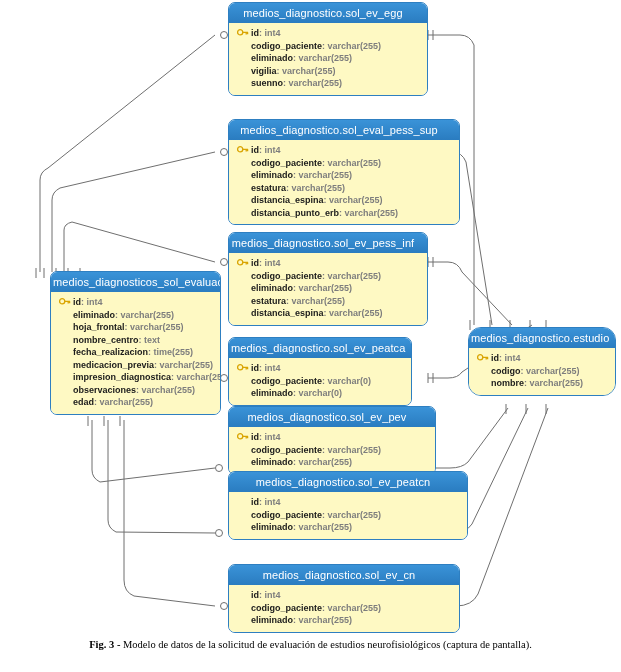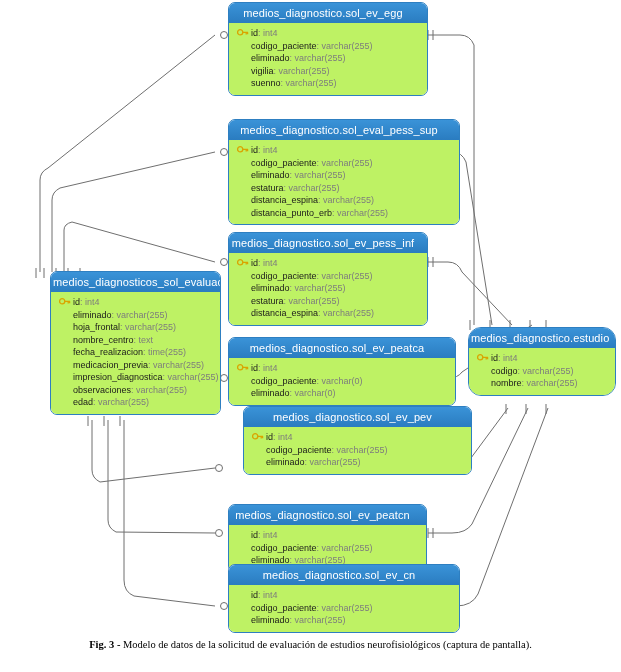--- a/index.html
+++ b/index.html
@@ -25,21 +25,22 @@
     background:linear-gradient(180deg,#3a93d8 0%,#2a7cc0 100%);
     color:#ffffff;
     font-size:11px;
     text-align:center;
     padding:4px 12px 4px 2px;
     letter-spacing:0.1px;
     white-space:nowrap;
   }
   .entity .fields{
     padding:4px 6px 5px 8px;
-    background:#bef264;
+    background:#fef9c3;
+    font-weight:bold;
   }
   .field{
     font-size:9px;
     color:#4a4a4a;
     line-height:12.5px;
     white-space:nowrap;
     padding-left:14px;
     position:relative;
   }
   .field .fname{color:#1b1b1b;}
@@ -165,55 +166,55 @@
         </span>
         <span class="fname">id</span><span class="ftype">: <span>int4</span></span>
       </div>
       <div class="field"><span class="fname">codigo_paciente</span><span class="ftype">: <span>varchar(255)</span></span></div>
       <div class="field"><span class="fname">eliminado</span><span class="ftype">: <span>varchar(255)</span></span></div>
       <div class="field"><span class="fname">estatura</span><span class="ftype">: <span>varchar(255)</span></span></div>
       <div class="field"><span class="fname">distancia_espina</span><span class="ftype">: <span>varchar(255)</span></span></div>
     </div>
   </div>
 
-  <div class="entity" style="left:228px;top:337px;width:228px;">
+  <div class="entity" style="left:228px;top:337px;width:184px;">
     <div class="title">medios_diagnostico.sol_ev_peatca</div>
     <div class="fields">
       <div class="field pk">
         <span class="key-icon">
           <svg width="12" height="10" viewBox="0 0 12 10">
               <circle cx="3.2" cy="4.3" r="2.6" fill="none" stroke="#d9a400" stroke-width="1.3"></circle>
               <path d="M5.6,4.3 L11,4.3 M9.2,4.3 L9.2,6.6 M10.6,4.3 L10.6,6.2" stroke="#d9a400" stroke-width="1.3" fill="none"></path>
             </svg>
         </span>
         <span class="fname">id</span><span class="ftype">: <span>int4</span></span>
       </div>
       <div class="field"><span class="fname">codigo_paciente</span><span class="ftype">: <span>varchar(0)</span></span></div>
       <div class="field"><span class="fname">eliminado</span><span class="ftype">: <span>varchar(0)</span></span></div>
     </div>
   </div>
 
-  <div class="entity" style="left:243px;top:406px;width:229px;">
+  <div class="entity" style="left:228px;top:406px;width:208px;">
     <div class="title">medios_diagnostico.sol_ev_pev</div>
     <div class="fields">
       <div class="field pk">
         <span class="key-icon">
           <svg width="12" height="10" viewBox="0 0 12 10">
               <circle cx="3.2" cy="4.3" r="2.6" fill="none" stroke="#d9a400" stroke-width="1.3"></circle>
               <path d="M5.6,4.3 L11,4.3 M9.2,4.3 L9.2,6.6 M10.6,4.3 L10.6,6.2" stroke="#d9a400" stroke-width="1.3" fill="none"></path>
             </svg>
         </span>
         <span class="fname">id</span><span class="ftype">: <span>int4</span></span>
       </div>
       <div class="field"><span class="fname">codigo_paciente</span><span class="ftype">: <span>varchar(255)</span></span></div>
       <div class="field"><span class="fname">eliminado</span><span class="ftype">: <span>varchar(255)</span></span></div>
     </div>
   </div>
 
-  <div class="entity" style="left:228px;top:504px;width:199px;">
+  <div class="entity" style="left:228px;top:471px;width:240px;">
     <div class="title">medios_diagnostico.sol_ev_peatcn</div>
     <div class="fields">
       <div class="field"><span class="fname">id</span><span class="ftype">: <span>int4</span></span></div>
       <div class="field"><span class="fname">codigo_paciente</span><span class="ftype">: <span>varchar(255)</span></span></div>
       <div class="field"><span class="fname">eliminado</span><span class="ftype">: <span>varchar(255)</span></span></div>
     </div>
   </div>
 
   <div class="entity" style="left:228px;top:564px;width:232px;">
     <div class="title">medios_diagnostico.sol_ev_cn</div>

